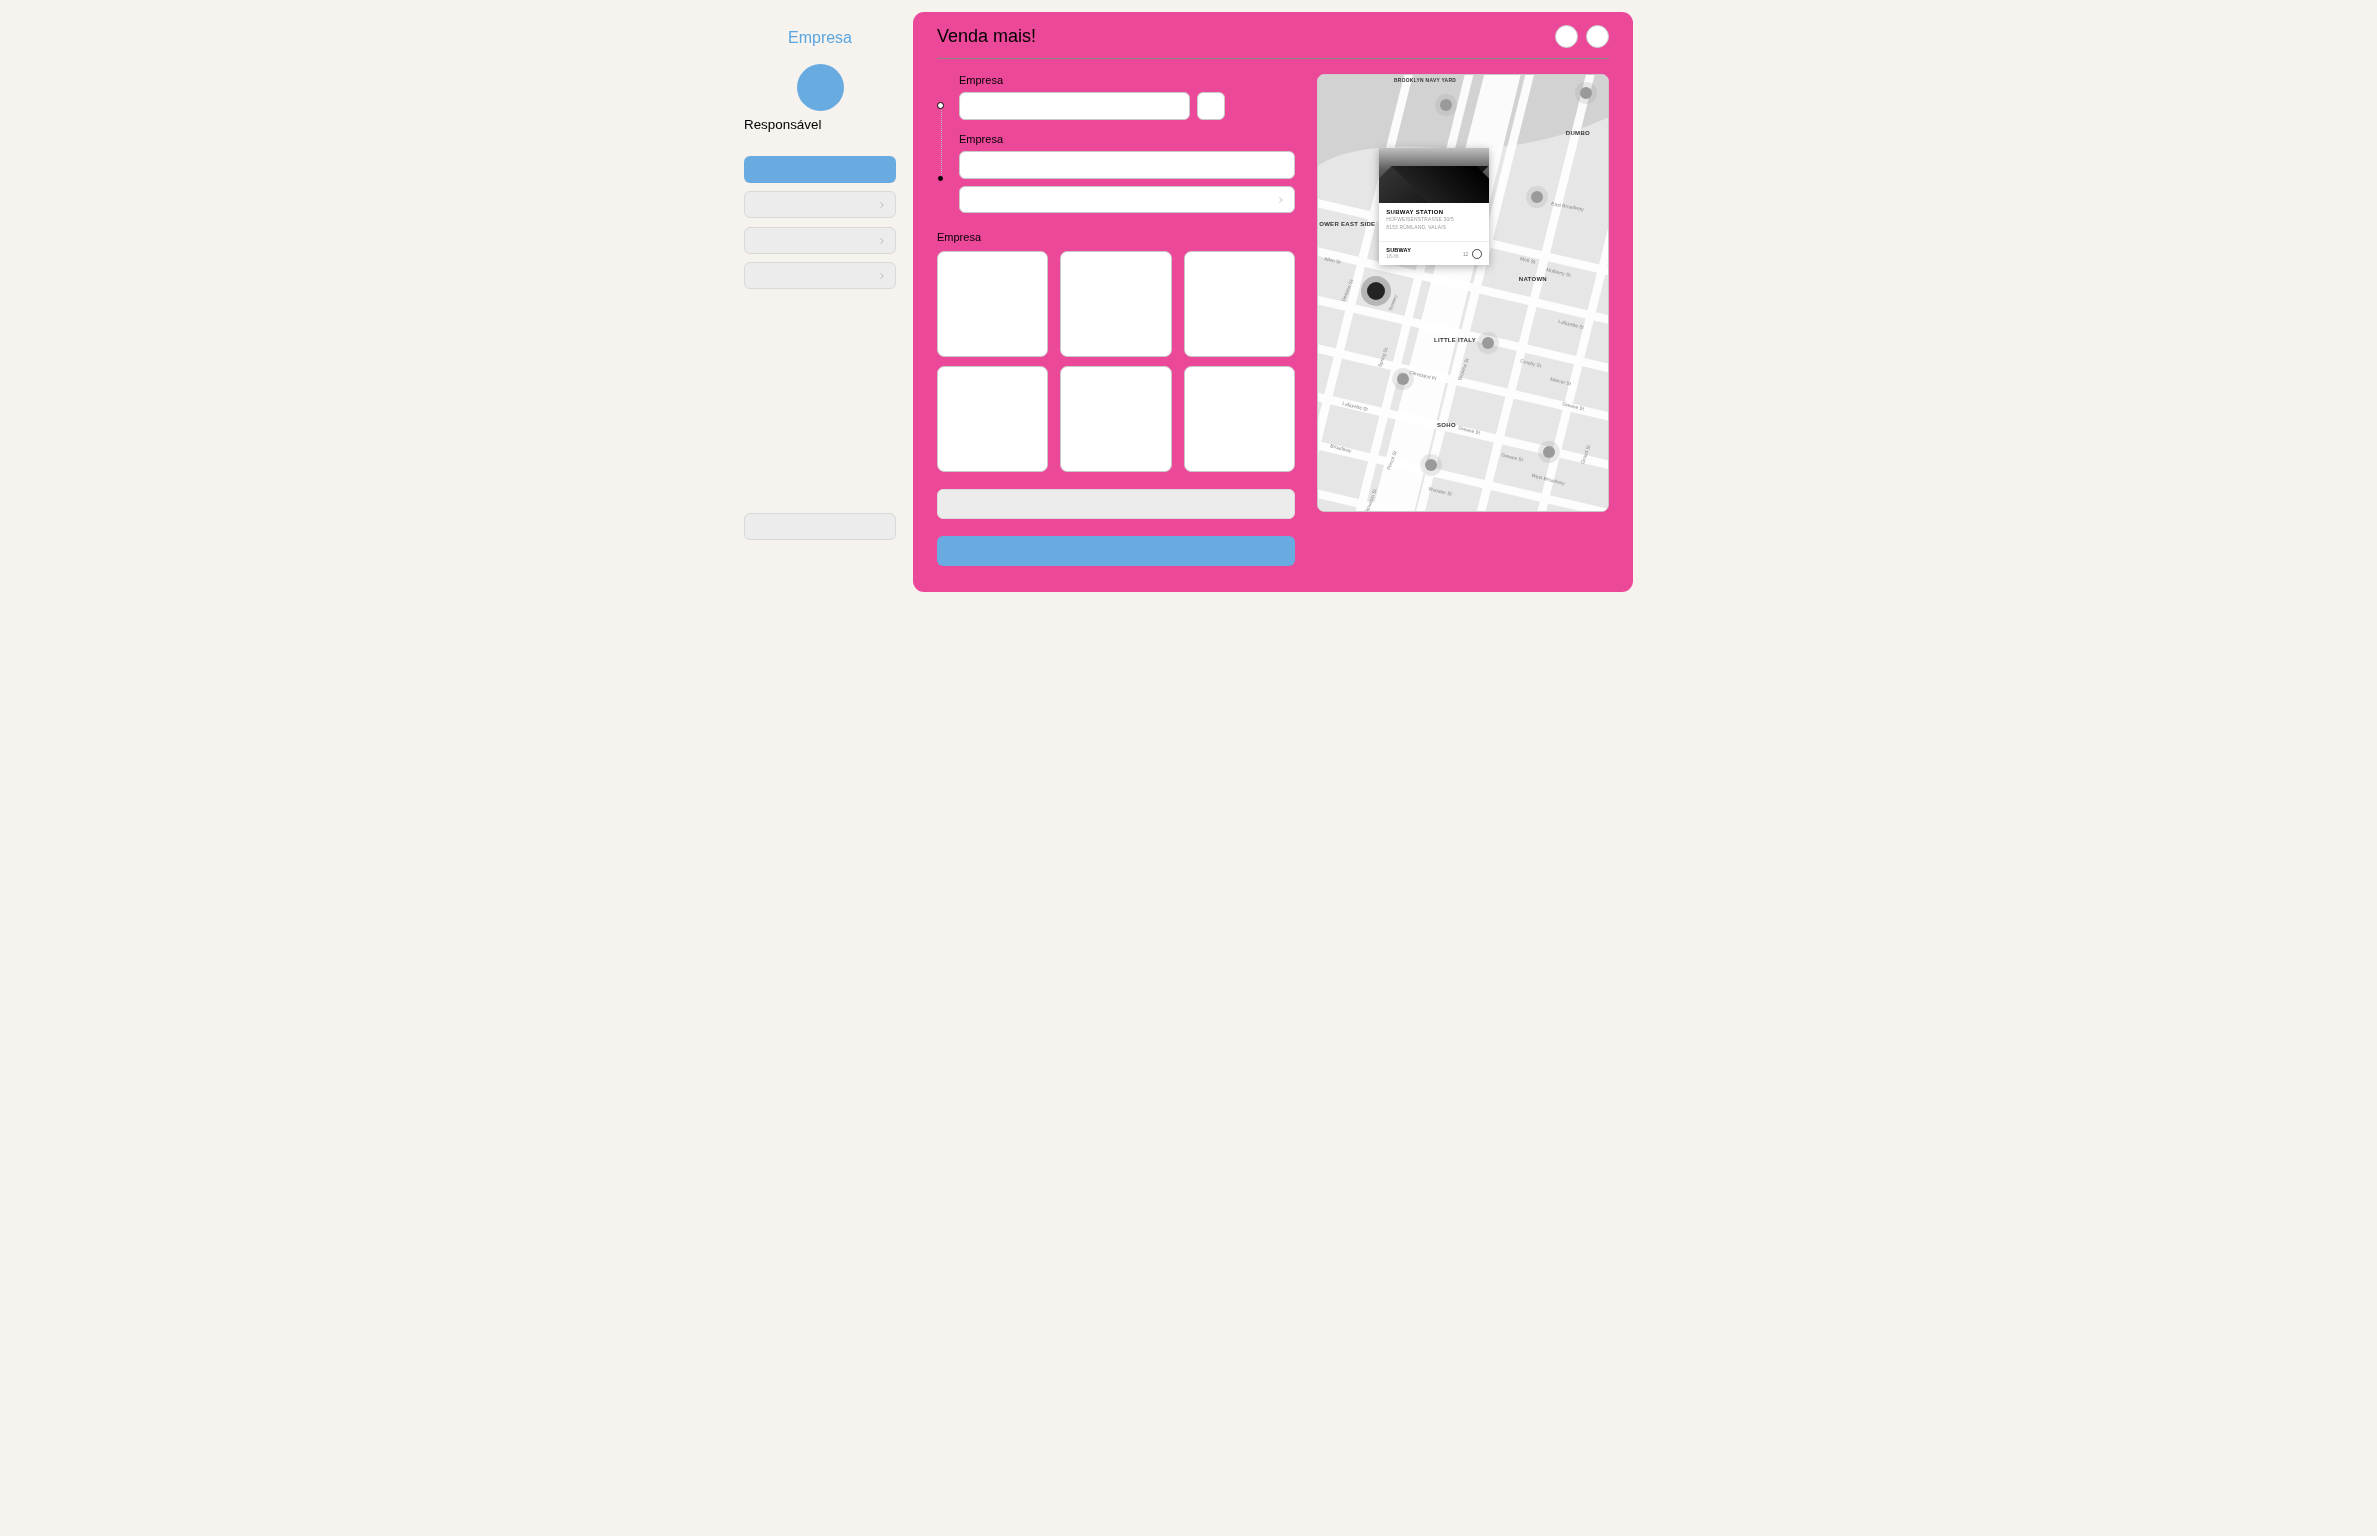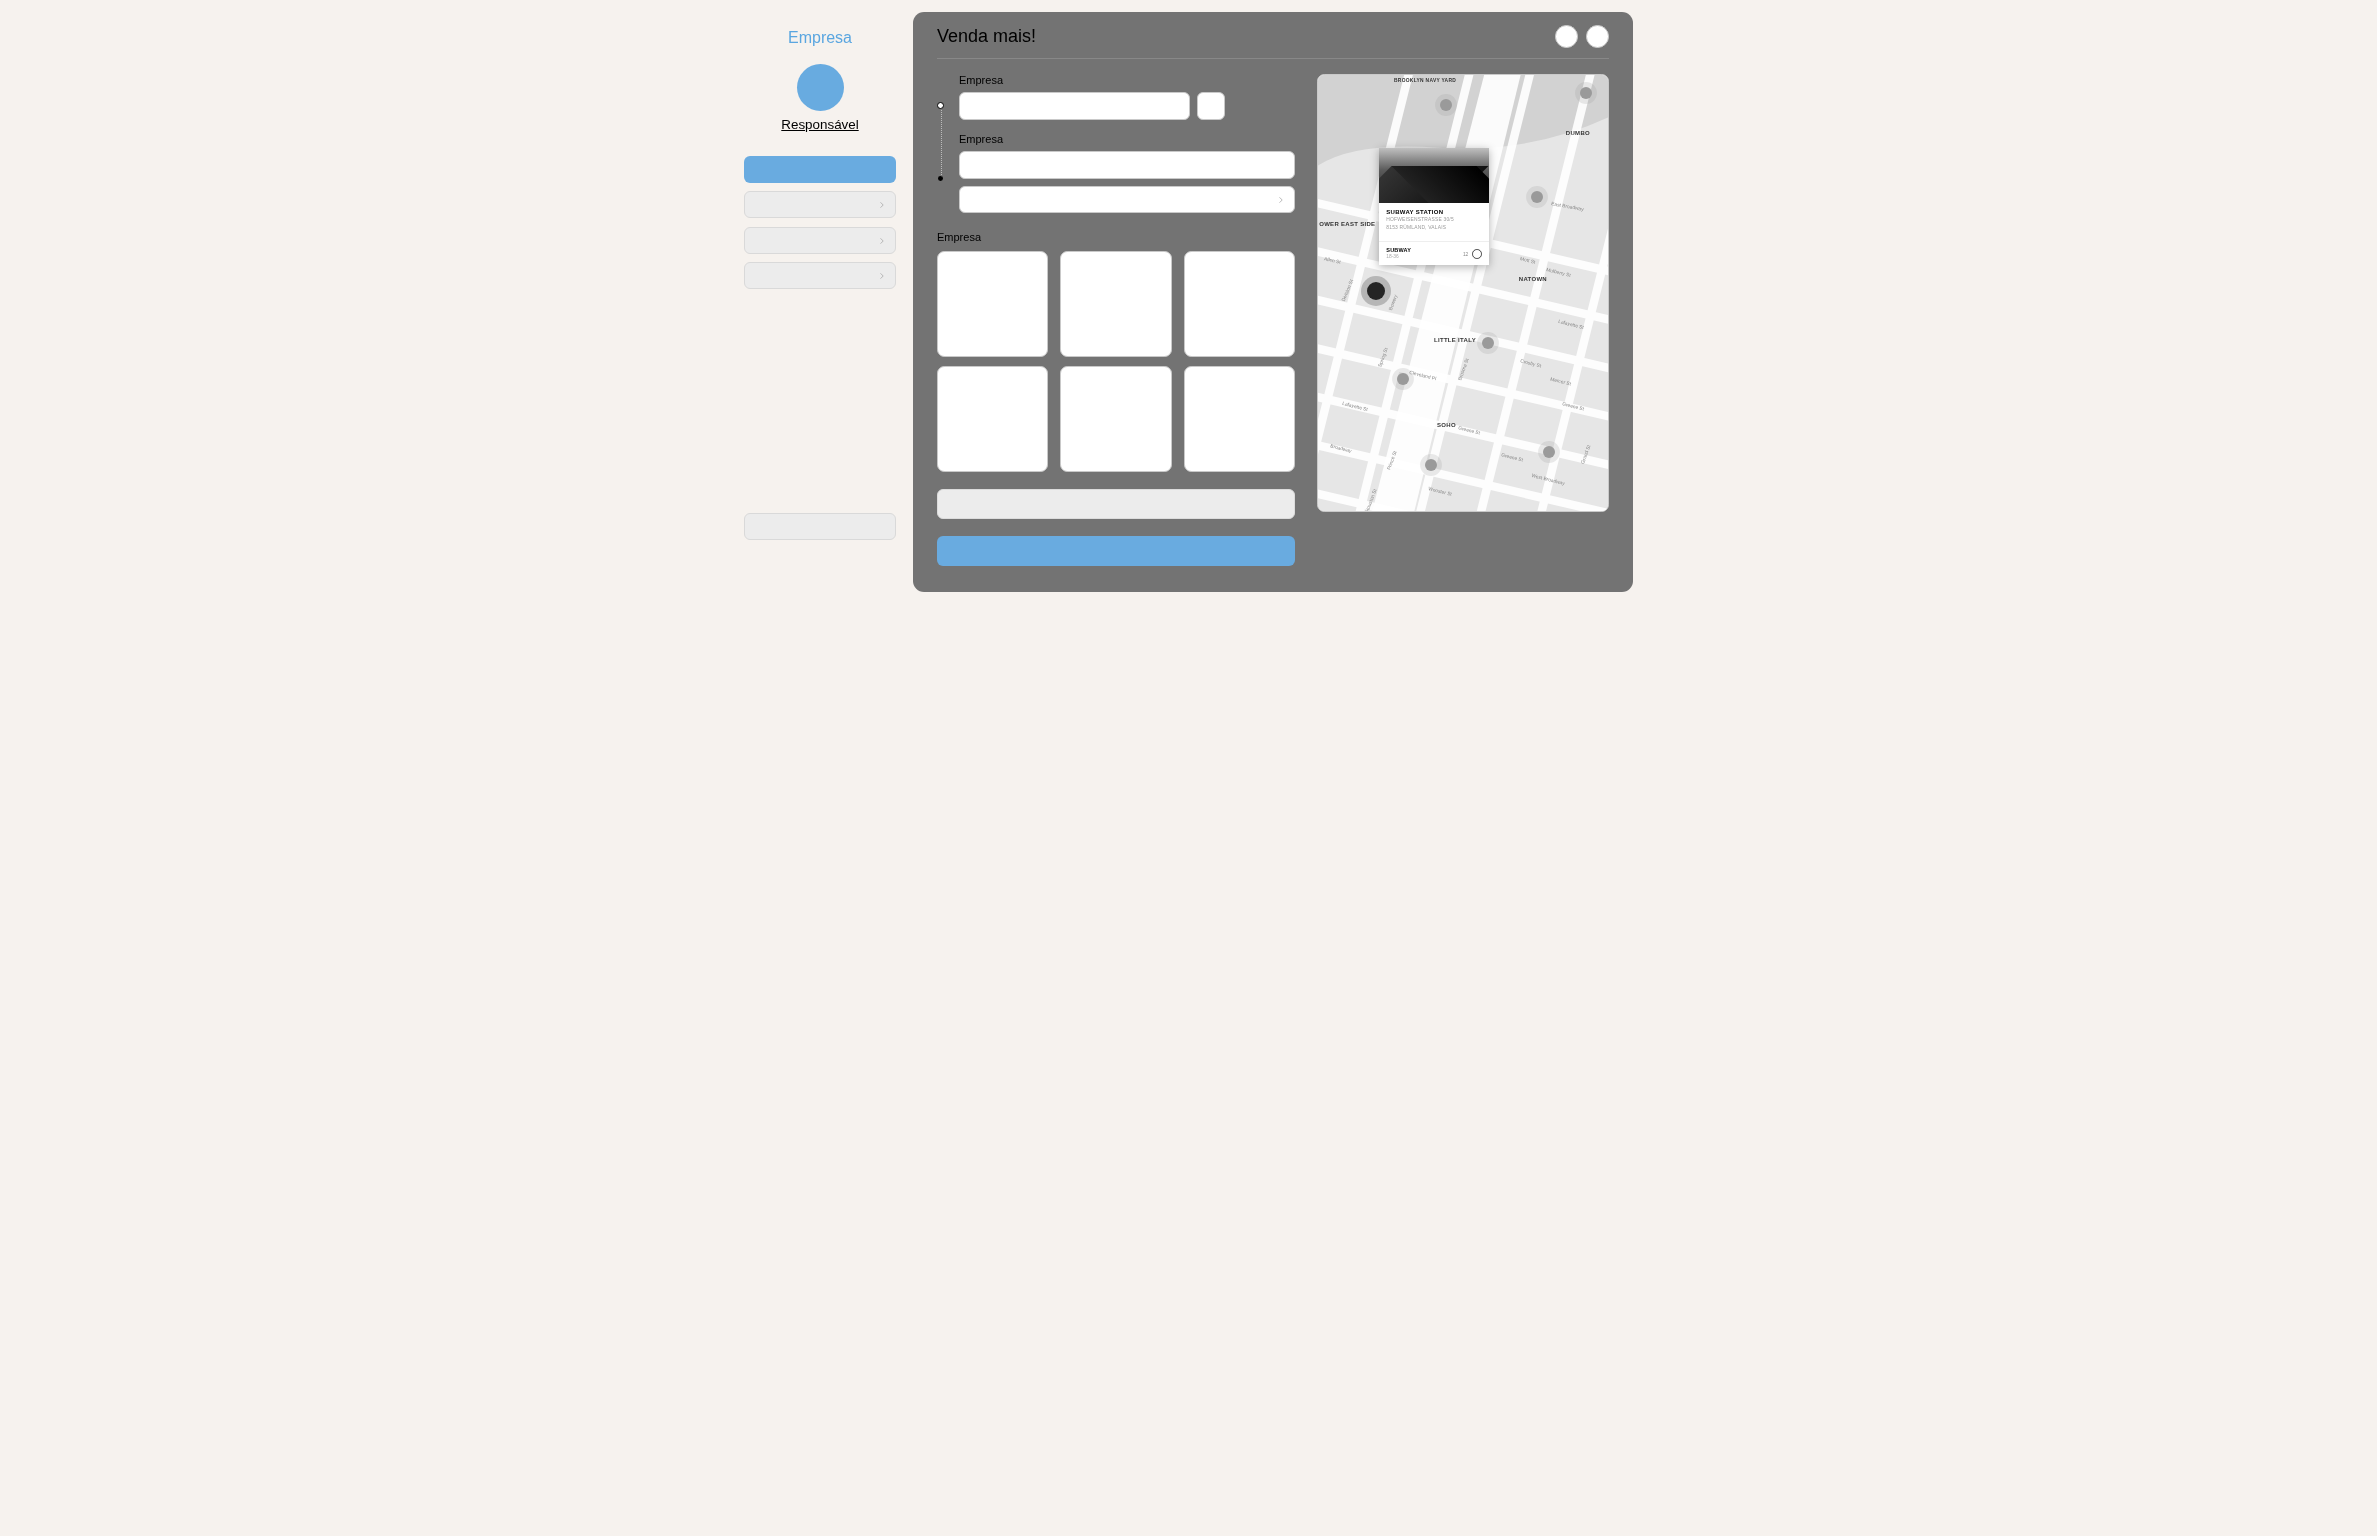--- a/index.html
+++ b/index.html
@@ -33,25 +33,23 @@
     font-weight: 400;
   }
   .avatar {
     width: 47px;
     height: 47px;
     border-radius: 50%;
     background: #68abe0;
     margin: 9.7px auto 6px;
   }
   .avatar-label {
-    text-align: center;
     font-size: 13.4px;
     color: #000;
     margin-bottom: 24px;
-    text-decoration: underline;
   }
   .side-btn {
     width: 100%;
     height: 27px;
     border-radius: 6px;
     border: none;
     margin-bottom: 8.5px;
     display: flex;
     align-items: center;
     justify-content: flex-end;
@@ -73,21 +71,21 @@
   .spacer { flex: 1; }
   .side-btn.bottom {
     background: #ececec;
     border: 0.6px solid #d9d9d9;
     margin-top: auto;
   }
 
   
   .main-card {
     flex: 1;
-    background: #737373;
+    background: #ec4899;
     border-radius: 11px;
     padding: 13.4px 24px 24px;
     min-height: 536px;
     position: relative;
   }
   .main-header {
     display: flex;
     align-items: center;
     justify-content: space-between;
     border-bottom: 0.6px solid #888;

